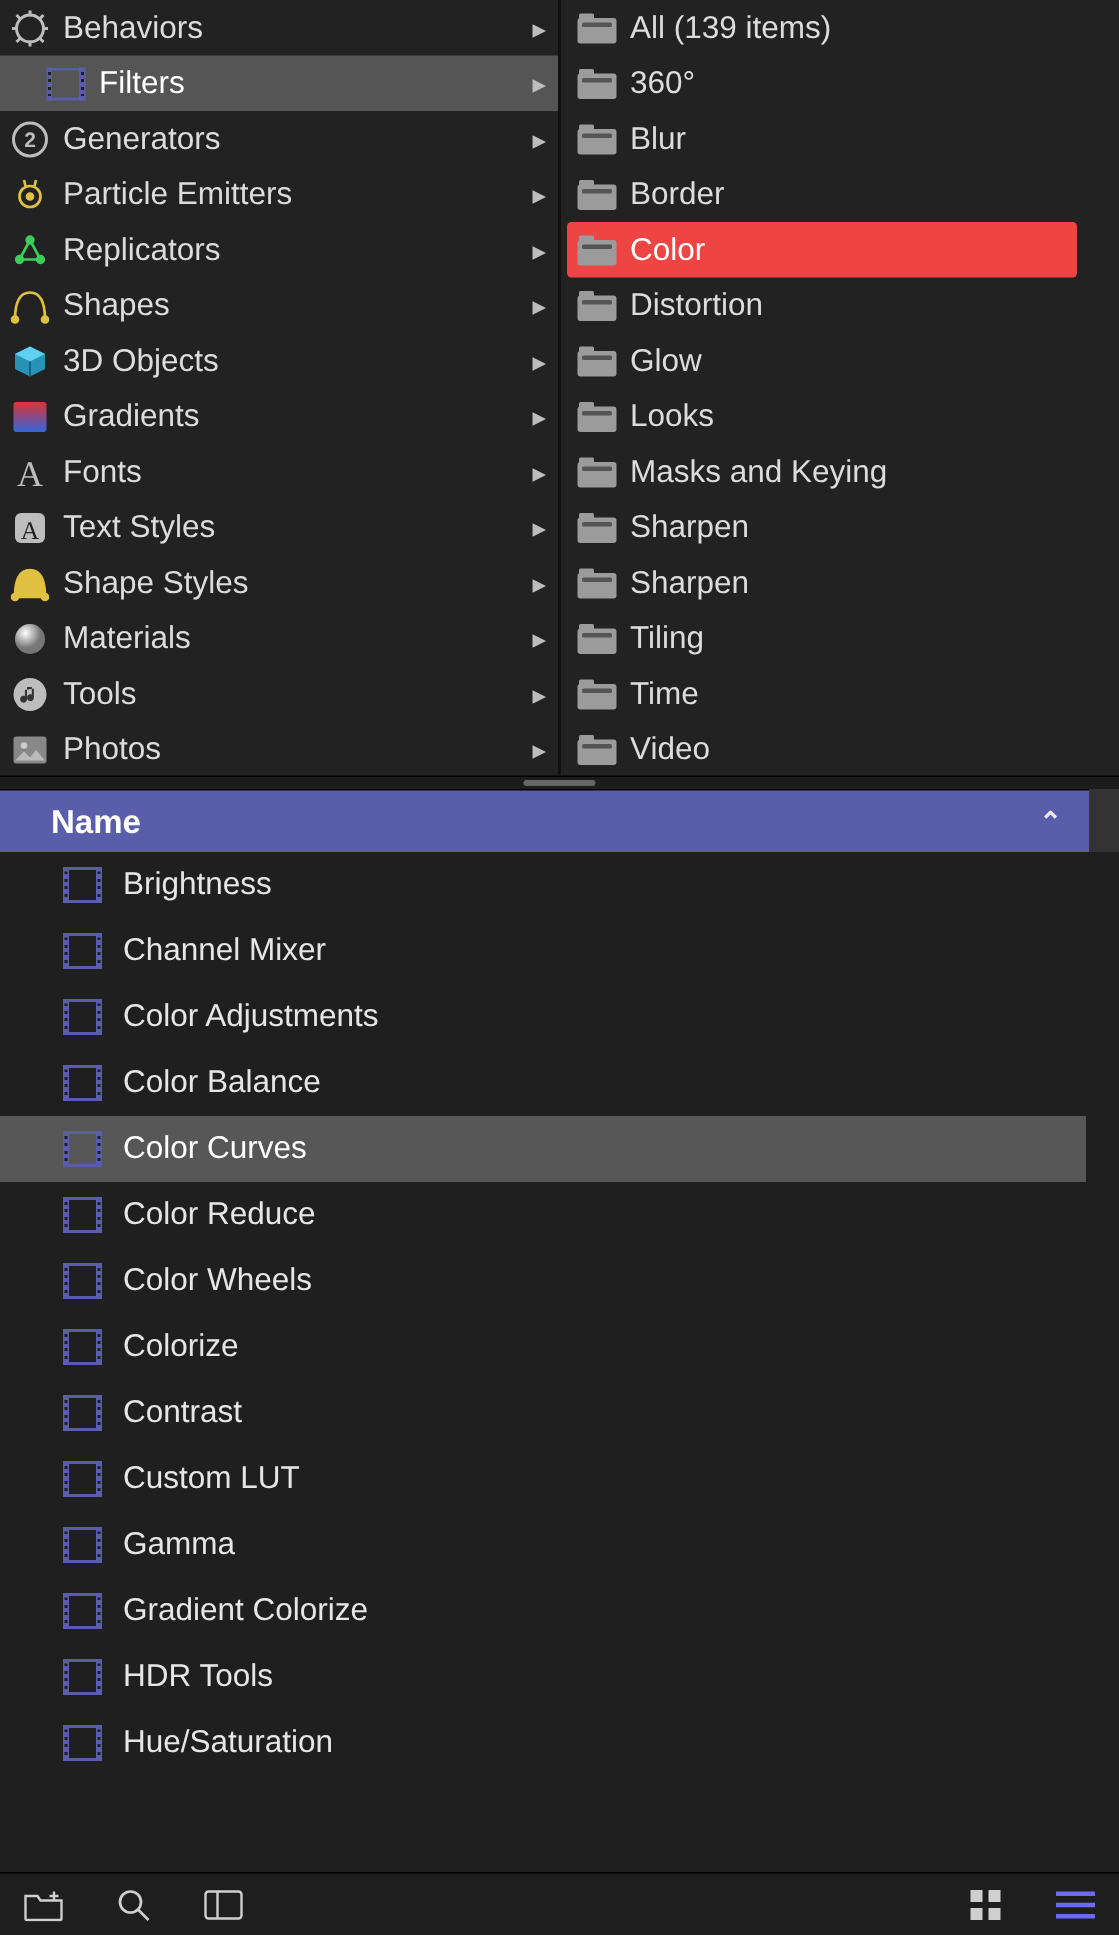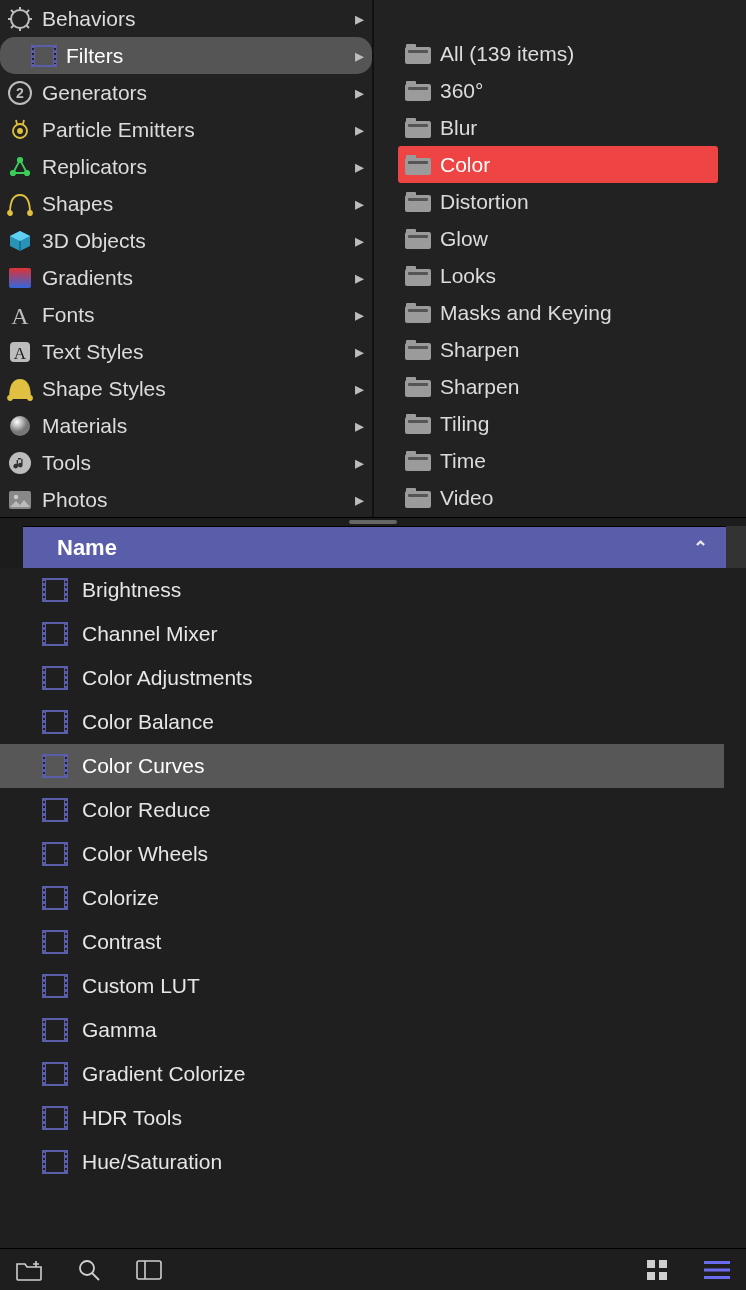--- a/index.html
+++ b/index.html
@@ -22,32 +22,30 @@
     border-bottom: 1px solid #000;
   }
   .col-left {
     width: 374px;
     overflow: hidden;
     border-right: 2px solid #111;
   }
   .col-right {
     flex: 1;
     overflow: hidden;
-    padding-left: 24px;
-    margin-top: 35px;
+    padding-left: 4px;
   }
   .cat-row, .sub-row {
     display: flex;
     align-items: center;
     height: 37px;
     padding: 0 8px 0 4px;
     font-size: 21px;
     font-weight: 500;
     cursor: default;
-    border-radius: 15px;
   }
   .cat-row .icon-slot, .sub-row .icon-slot {
     width: 32px;
     height: 28px;
     display: flex;
     align-items: center;
     justify-content: center;
     margin-right: 6px;
     flex-shrink: 0;
   }
@@ -87,21 +85,20 @@
   .list-header {
     height: 42px;
     background: #5a5daa;
     display: flex;
     align-items: center;
     padding: 0 18px 0 34px;
     font-size: 22px;
     font-weight: 600;
     color: #fff;
     border-top: 1px solid #000;
-    margin-left: 23px;
   }
   .list-header .title { flex: 1; }
   .list-header .sort-chev {
     font-size: 18px;
     color: #e8e8e8;
   }
   .header-gap {
     width: 20px;
     height: 42px;
     background: #333;
@@ -390,20 +387,28 @@
         <span class="label">360°</span>
       </div>
       <div class="sub-row">
         <span class="icon-slot">
           <span class="folder-icon">
             <span class="slit"></span>
           </span>
         </span>
         <span class="label">Blur</span>
       </div>
+      <div class="sub-row">
+        <span class="icon-slot">
+          <span class="folder-icon">
+            <span class="slit"></span>
+          </span>
+        </span>
+        <span class="label">Border</span>
+      </div>
       <div class="sub-row selected">
         <span class="icon-slot">
           <span class="folder-icon">
             <span class="slit"></span>
           </span>
         </span>
         <span class="label">Color</span>
       </div>
       <div class="sub-row">
         <span class="icon-slot">

